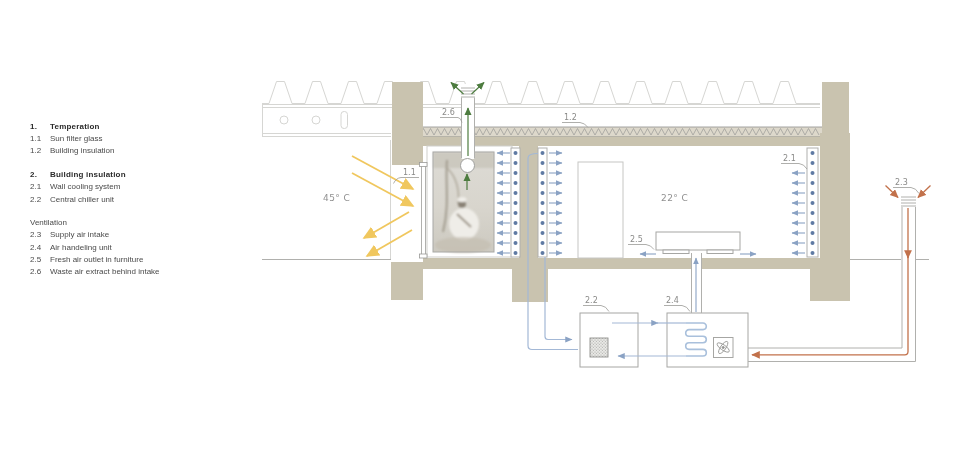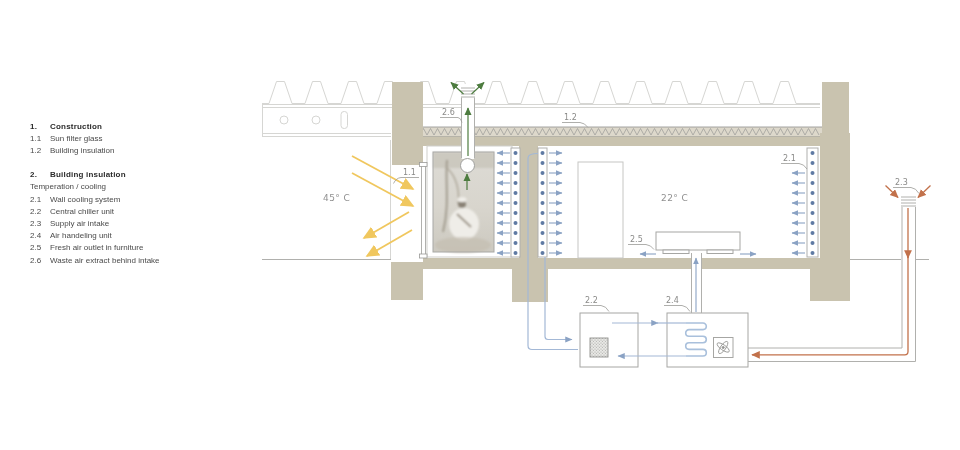--- a/index.html
+++ b/index.html
@@ -298,45 +298,45 @@
       <text x="442" y="115" class="lbl">2.6</text>
       <path class="callout" d="M440,117.5 H458 Q461,118 462,122.5"></path>
       <text x="323" y="201" class="temp">45° C</text>
       <text x="661" y="201" class="temp">22° C</text>
     </g>
   </svg>
 
   <div id="legend">
     <div class="row heading">
         <span class="num">1.</span>
-        <span>Construction</span>
+        <span>Temperation</span>
       </div>
     <div class="row">
         <span class="num">1.1</span>
         <span>Sun filter glass</span>
       </div>
     <div class="row">
         <span class="num">1.2</span>
         <span>Building insulation</span>
       </div>
     <div class="row heading gap">
         <span class="num">2.</span>
         <span>Building insulation</span>
       </div>
-    <div class="row full">
-        <span>Temperation / cooling</span>
-      </div>
     <div class="row">
         <span class="num">2.1</span>
         <span>Wall cooling system</span>
       </div>
     <div class="row">
         <span class="num">2.2</span>
         <span>Central chiller unit</span>
       </div>
+    <div class="row full gap">
+        <span>Ventilation</span>
+      </div>
     <div class="row">
         <span class="num">2.3</span>
         <span>Supply air intake</span>
       </div>
     <div class="row">
         <span class="num">2.4</span>
         <span>Air handeling unit</span>
       </div>
     <div class="row">
         <span class="num">2.5</span>

